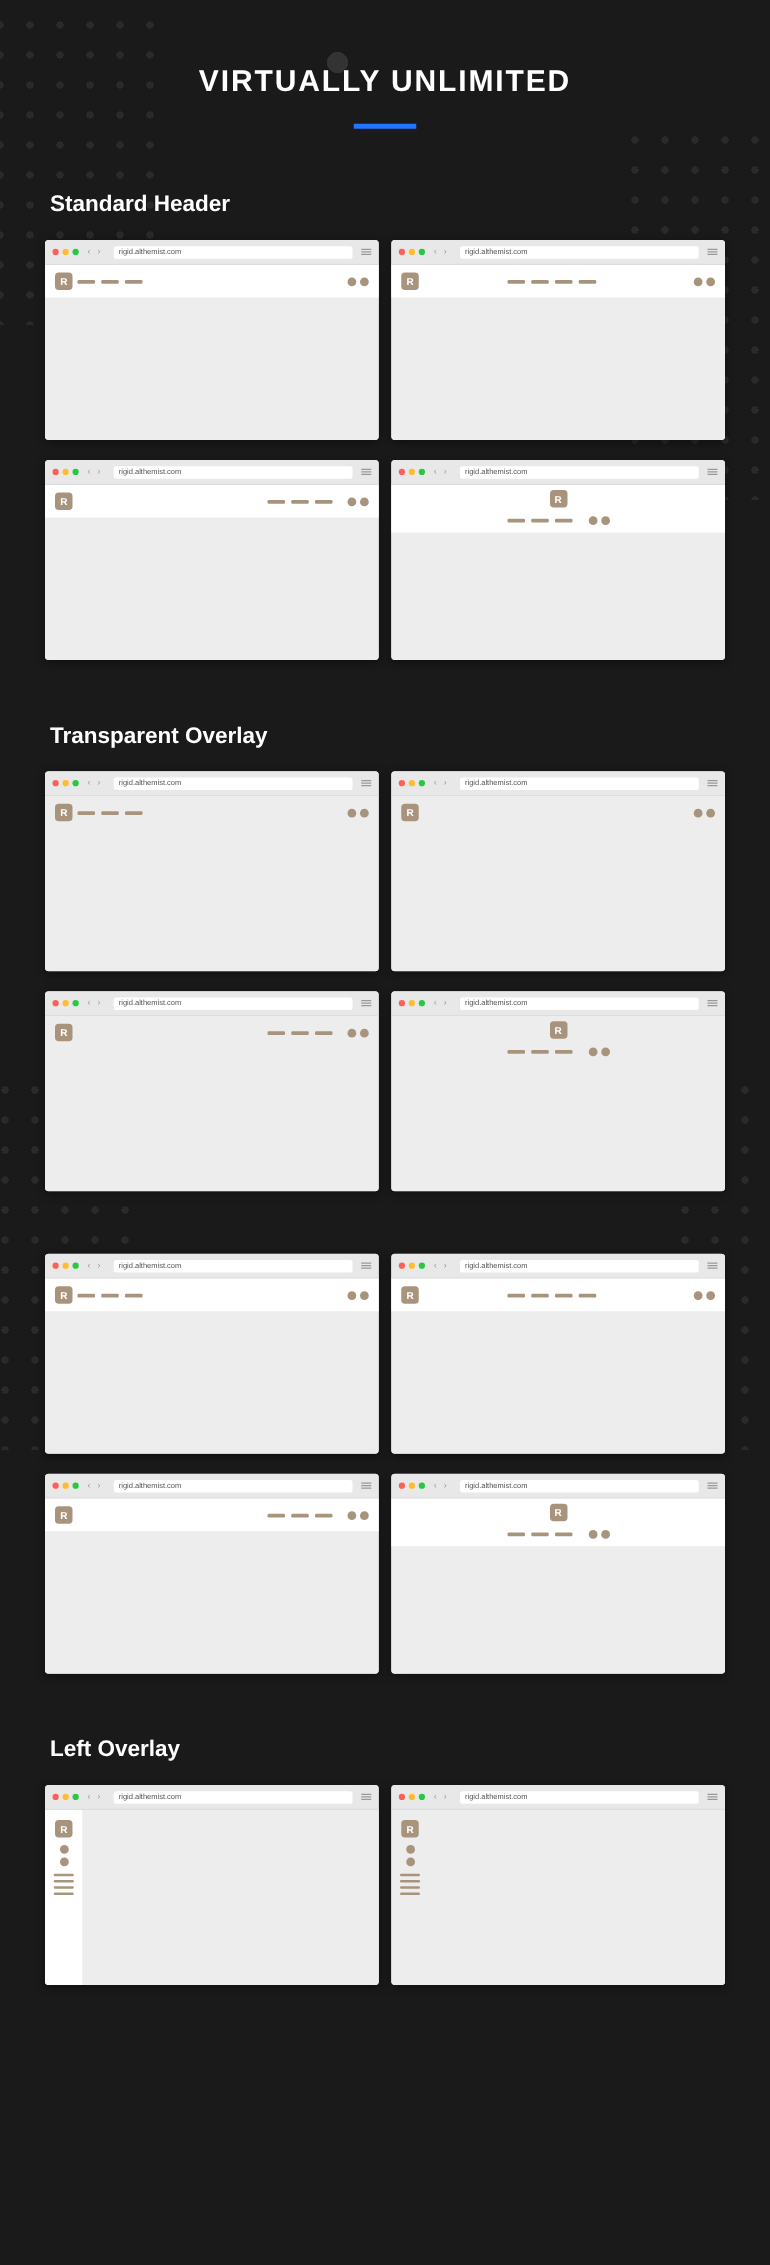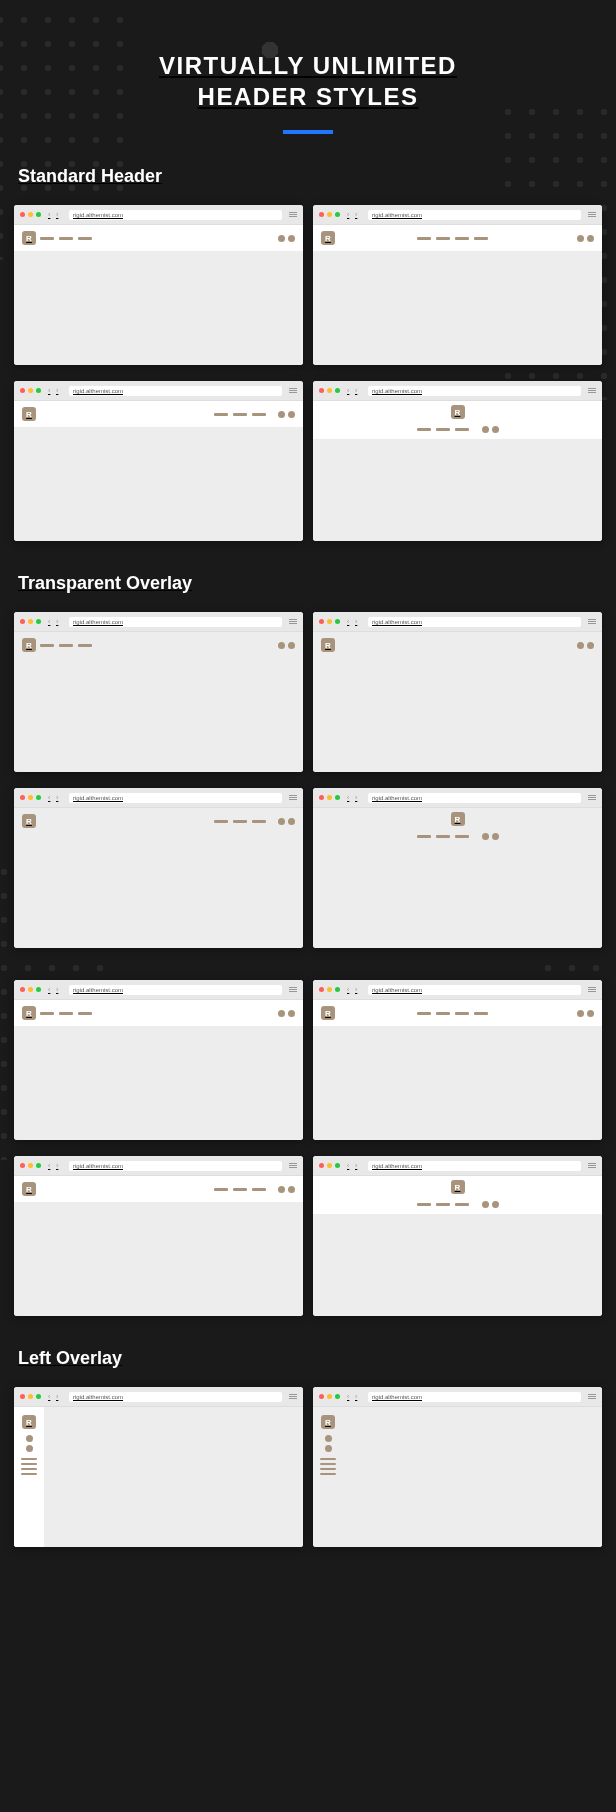--- a/index.html
+++ b/index.html
@@ -30,39 +30,38 @@
   background-image: radial-gradient(#2a2a2a 3px, transparent 3px);
   background-size: 24px 24px;
 }
 .dots1 { top: -40px; left: -60px; }
 .dots2 { top: 100px; right: -80px; }
 .dots3 { top: 860px; left: -80px; }
 .dots4 { top: 860px; right: -40px; width: 120px; }
 .container {
   position: relative;
   z-index: 1;
-  padding: 50px 14px 40px;
-  text-decoration: underline;
+  padding: 50px 36px 40px;
 }
 .main-title {
   text-align: center;
   color: #fff;
   font-size: 24px;
   font-weight: 700;
   letter-spacing: 1.5px;
   line-height: 1.3;
 }
 .underline {
   width: 50px;
   height: 4px;
   background: #2176ff;
   margin: 18px auto 0;
 }
 .section {
-  margin-top: 32px;
+  margin-top: 50px;
 }
 .section-title {
   color: #fff;
   font-size: 18px;
   font-weight: 600;
   margin-bottom: 18px;
   padding-left: 4px;
 }
 .grid {
   display: grid;
@@ -165,21 +164,20 @@
 <div class="bg-decor">
   <div class="dots-pattern dots1"></div>
   <div class="dots-pattern dots2"></div>
   <div class="dots-pattern dots3"></div>
   <div class="dots-pattern dots4"></div>
 </div>
 
 <div class="container">
   <h1 class="main-title">
     <span>VIRTUALLY UNLIMITED</span><br>
-    <span>HEADER STYLES</span>
   </h1>
   <div class="underline"></div>
 
   <div class="section">
     <h2 class="section-title">Standard Header</h2>
     <div class="grid">
 
       <div class="browser">
         <div class="browser-chrome">
           <div class="traffic">

